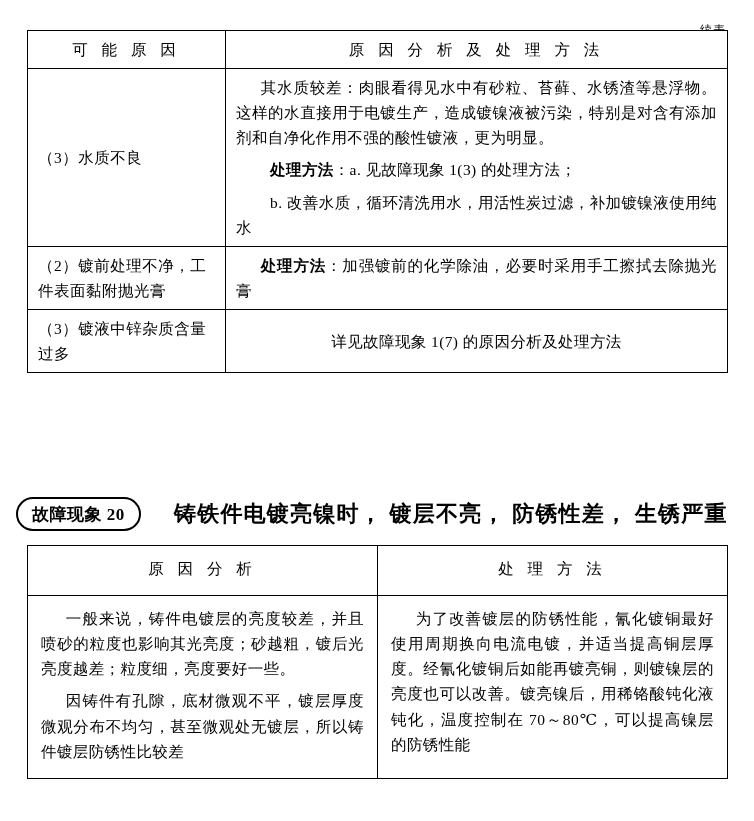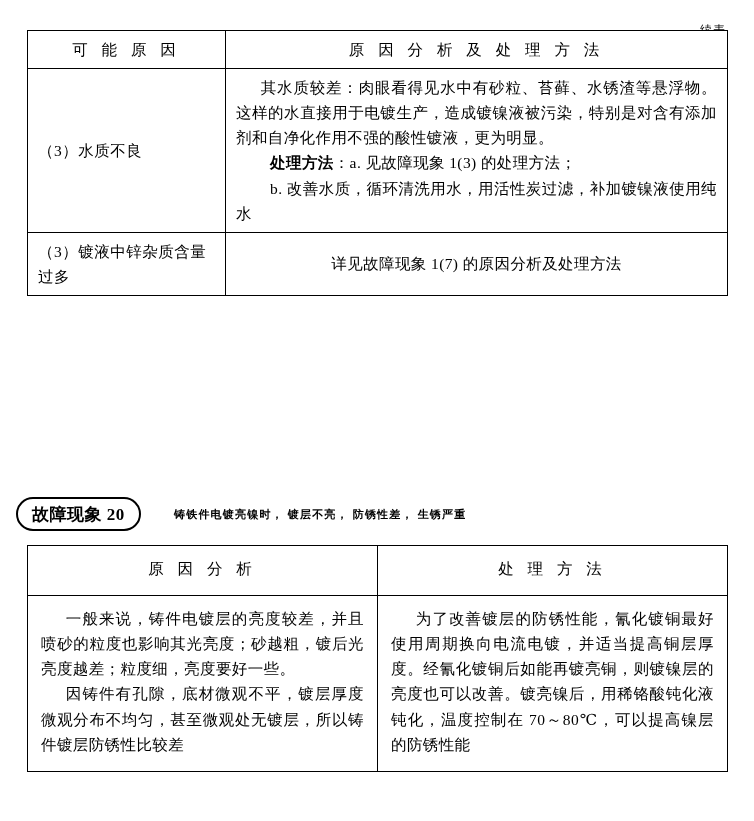--- a/index.html
+++ b/index.html
@@ -56,21 +56,21 @@
   }
   .analysis-cell {
     text-align: justify;
     text-justify: inter-ideograph;
     letter-spacing: 0.4px;
   }
   .p {
     margin: 0;
     text-indent: 0;
   }
-  .p + .p { margin-top: 0; }
+  .p + .p { margin-top: 7px; }
   .ind1 { text-indent: 1.6em; }
   .ind2 { text-indent: 2.2em; }
   .bold { font-weight: bold; }
   .center { text-align: center; }
 
   
   #table1 {
     position: absolute;
     left: 27px;
     top: 30px;
@@ -105,21 +105,21 @@
     box-sizing: border-box;
   }
   .banner-text {
     position: absolute;
     left: 158px;
     top: 0;
     height: 34px;
     display: flex;
     align-items: center;
     font-weight: bold;
-    font-size: 11px;
+    font-size: 22px;
     letter-spacing: 1.2px;
   }
 
   
   #table2 {
     position: absolute;
     left: 27px;
     top: 545px;
     width: 700px;
   }
@@ -151,20 +151,26 @@
 
       <tr>
         <td class="cause-cell">（3）水质不良</td>
         <td class="analysis-cell">
           <p class="p ind1">其水质较差：肉眼看得见水中有砂粒、苔藓、水锈渣等悬浮物。这样的水直接用于电镀生产，造成镀镍液被污染，特别是对含有添加剂和自净化作用不强的酸性镀液，更为明显。</p>
           <p class="p ind2"><span class="bold">处理方法</span><span>：a. 见故障现象 1(3) 的处理方法；</span></p>
           <p class="p ind2">b. 改善水质，循环清洗用水，用活性炭过滤，补加镀镍液使用纯水</p>
         </td>
       </tr>
 
+      <tr>
+        <td class="cause-cell">（2）镀前处理不净，工件表面黏附抛光膏</td>
+        <td class="analysis-cell">
+          <p class="p ind1"><span class="bold">处理方法</span><span>：加强镀前的化学除油，必要时采用手工擦拭去除抛光膏</span></p>
+        </td>
+      </tr>
 
       <tr>
         <td class="cause-cell">（3）镀液中锌杂质含量过多</td>
         <td class="analysis-cell center">
           <p class="p">详见故障现象 1(7) 的原因分析及处理方法</p>
         </td>
       </tr>
     </tbody>
   </table>
 

